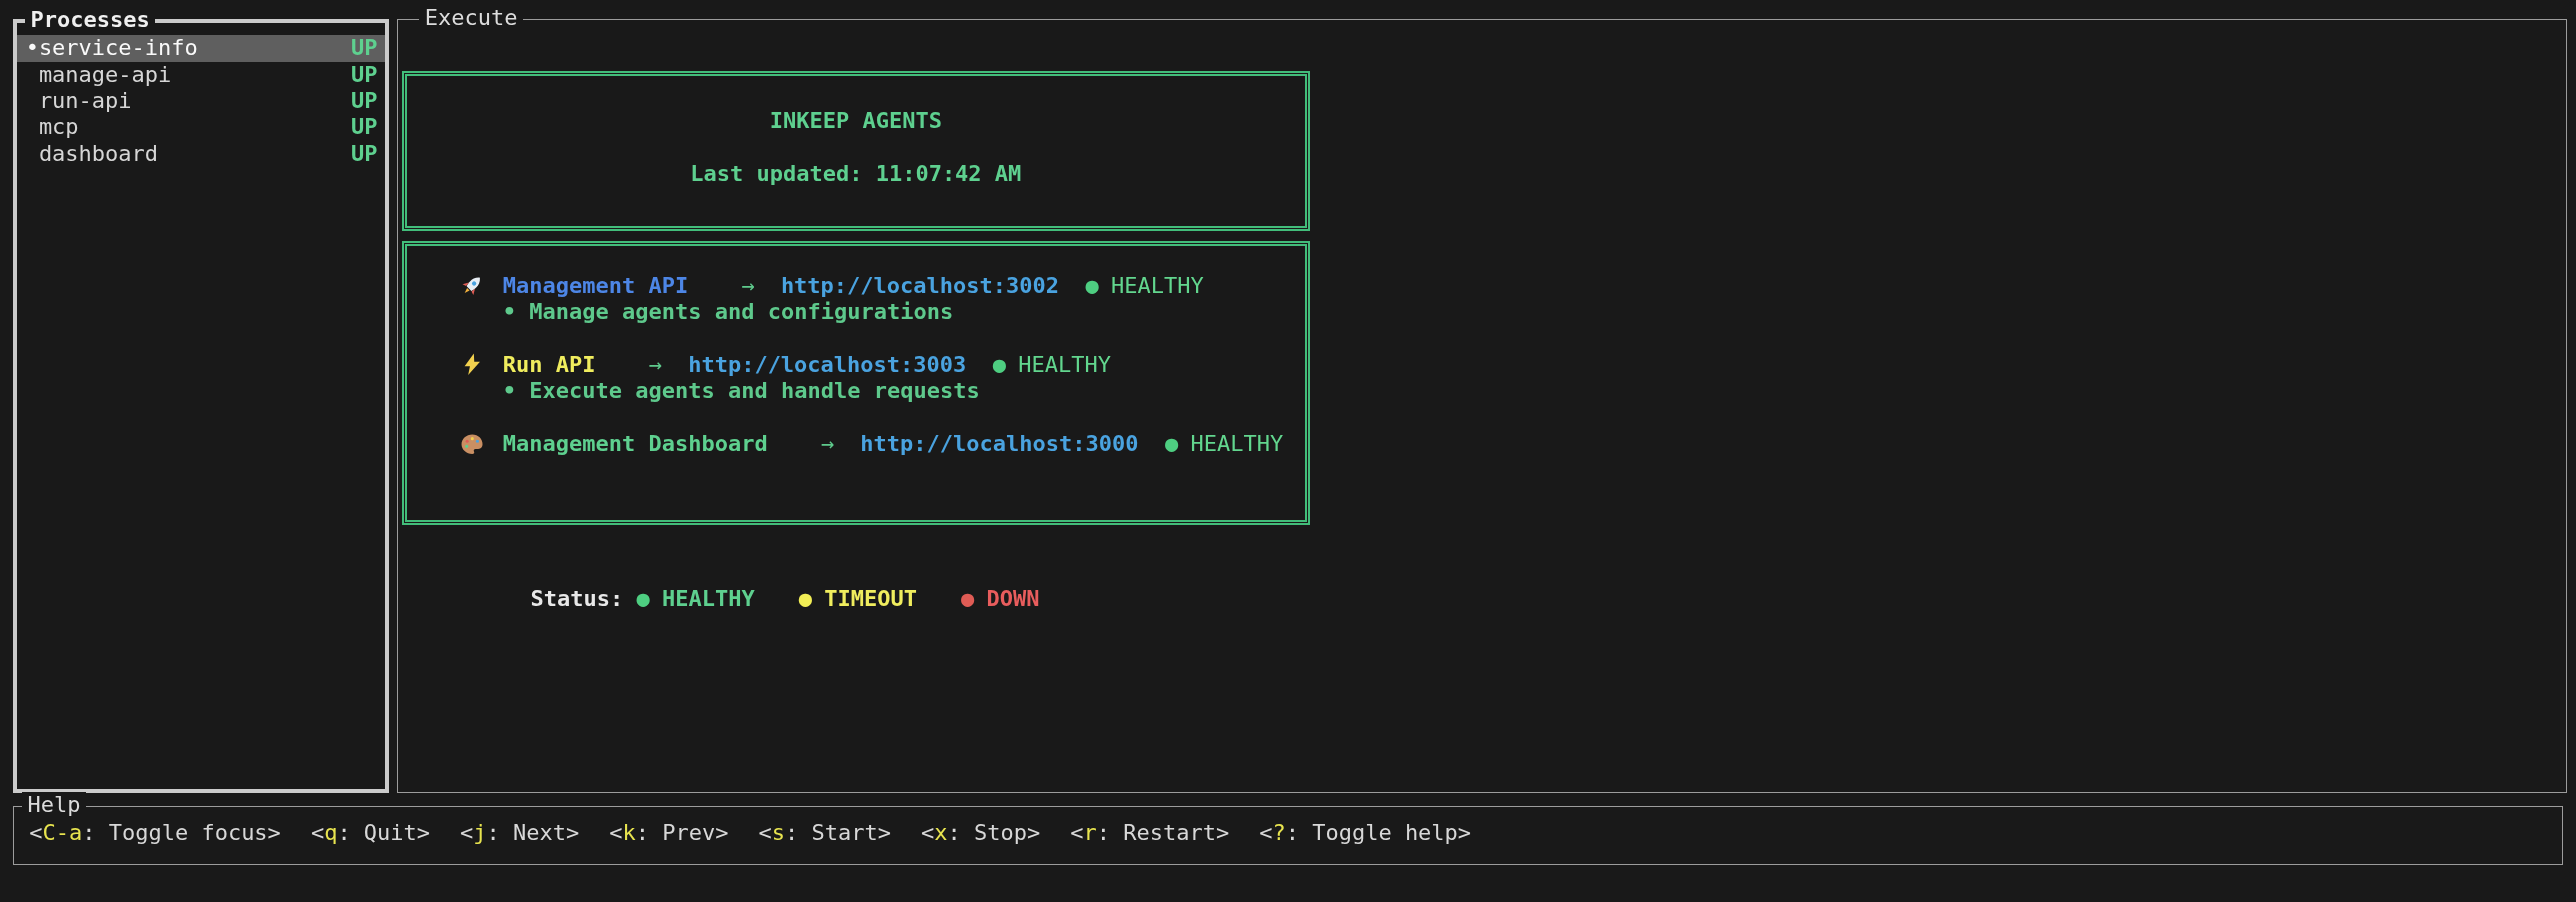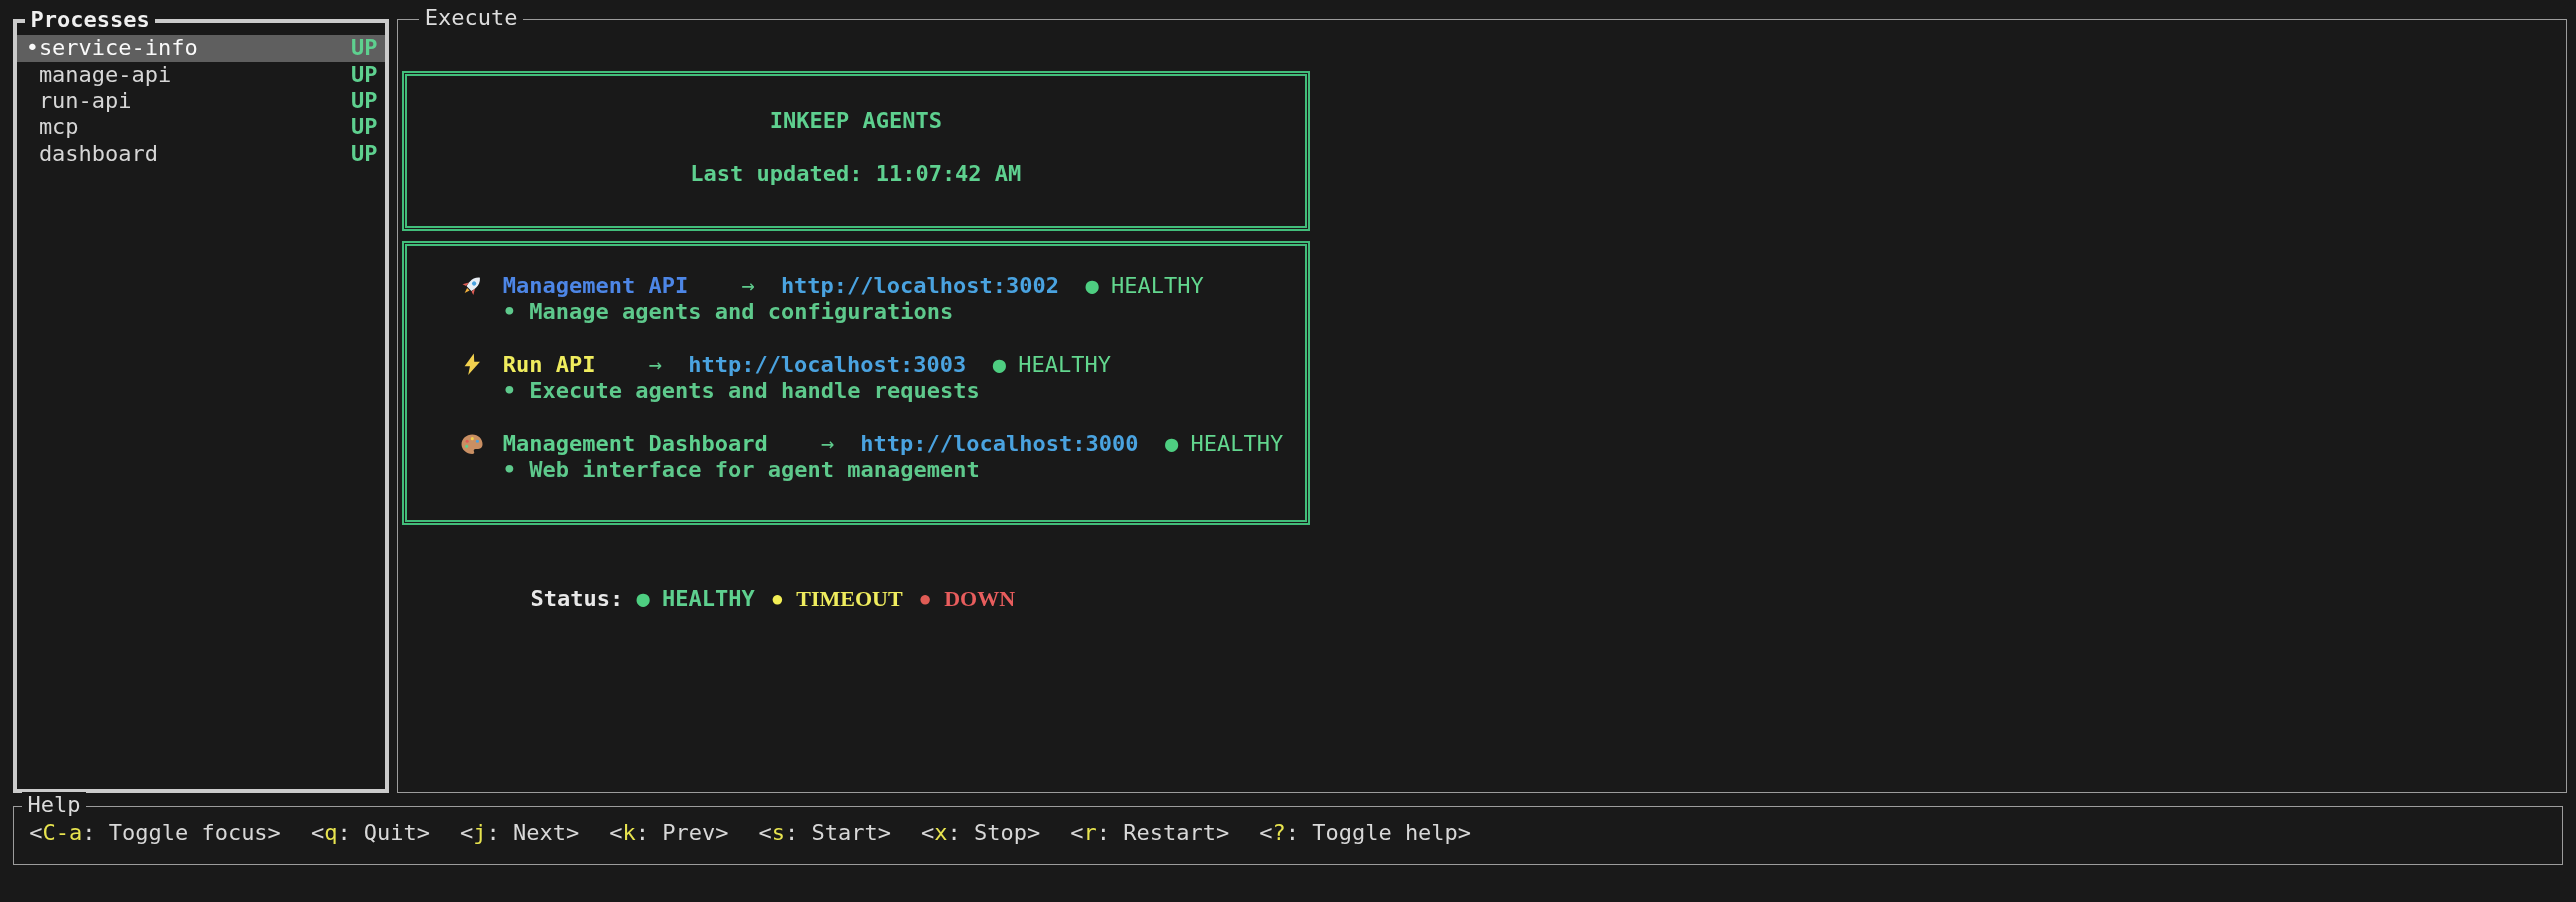--- a/index.html
+++ b/index.html
@@ -50,21 +50,21 @@
   .svc-name { font-weight:bold; }
   .svc-arrow { color:#5ec98c; margin-left:53px; margin-right:26.4px; }
   .svc-url { color:#4aa3e0; font-weight:bold; }
   .svc-dot { color:#4ece81; margin-left:26.4px; }
   .svc-status { color:#62d68e; margin-left:12.3px; }
   .svc-desc { height:26.4px; line-height:26.4px; padding-left:43px; font-weight:bold; color:#5ec98c; white-space:pre; }
 
   .legend { position:absolute; left:53px; top:540px; height:26.4px; line-height:26.4px; white-space:pre; }
   .legend-label { font-weight:bold; color:#e8e8e8; }
   .legend-entry { margin-left:13.2px; }
-  .legend-entry + .legend-entry { margin-left:16px;font-family:Liberation Serif, serif; }
+  .legend-entry + .legend-entry { margin-left:44px; }
   .legend-dot { margin-right:12.3px; }
   .legend-text { font-weight:bold; }
 
   .tip { position:absolute; left:53px; top:567px; height:26.4px; display:flex; align-items:center; white-space:pre; }
   .tip-icon { display:inline-flex; width:42px; }
   .tip-icon svg { width:23.6px; height:23.6px; }
   .seg-bold { font-weight:bold; color:#e8e8e8; }
   .seg-key-bold { font-weight:bold; color:#4aa3e0; }
   .seg-plain { color:#cfcfcf; }
   .seg-key { color:#4aa3e0; }
@@ -141,21 +141,20 @@
           <div class="svc-desc">• Execute agents and handle requests</div>
         </div>
         <div class="svc-block">
           <div class="svc-line"><span class="svc-icon"><svg viewBox="0 0 24 24">
                 <path d="M12 2.5C6.2 2.5 1.5 6.8 1.5 12S6.2 21.5 12 21.5c1.6 0 2.3-1 1.7-2.2-.7-1.4-.2-2.8 1.5-2.8h2.6c2.9 0 4.2-1.9 4.2-4.5 0-5.2-4.2-9.5-10-9.5z" fill="#c98f63"></path>
                 <circle cx="7" cy="9" r="1.5" fill="#e05c55"></circle>
                 <circle cx="12" cy="6.5" r="1.5" fill="#f2d14e"></circle>
                 <circle cx="17" cy="9" r="1.5" fill="#4aa3e0"></circle>
                 <circle cx="6.5" cy="14" r="1.5" fill="#5ed08f"></circle>
               </svg></span><span class="svc-name" style="color: rgb(94, 208, 143);">Management Dashboard</span><span class="svc-arrow">→</span><span class="svc-url">http://localhost:3000</span><span class="svc-dot">●</span><span class="svc-status">HEALTHY</span></div>
-          <div class="svc-desc">• Web interface for agent management</div>
         </div>
       </div>
 
     <div class="legend">
       <span class="legend-label">Status:</span><span id="legend-entries"><span class="legend-entry"><span class="legend-dot" style="color: rgb(78, 206, 129);">●</span><span class="legend-text" style="color: rgb(94, 208, 143);">HEALTHY</span></span><span class="legend-entry"><span class="legend-dot" style="color: rgb(242, 238, 85);">●</span><span class="legend-text" style="color: rgb(240, 237, 94);">TIMEOUT</span></span><span class="legend-entry"><span class="legend-dot" style="color: rgb(224, 92, 85);">●</span><span class="legend-text" style="color: rgb(232, 93, 93);">DOWN</span></span></span>
     </div>
 
   </section>
 
   <section class="panel help-panel">

